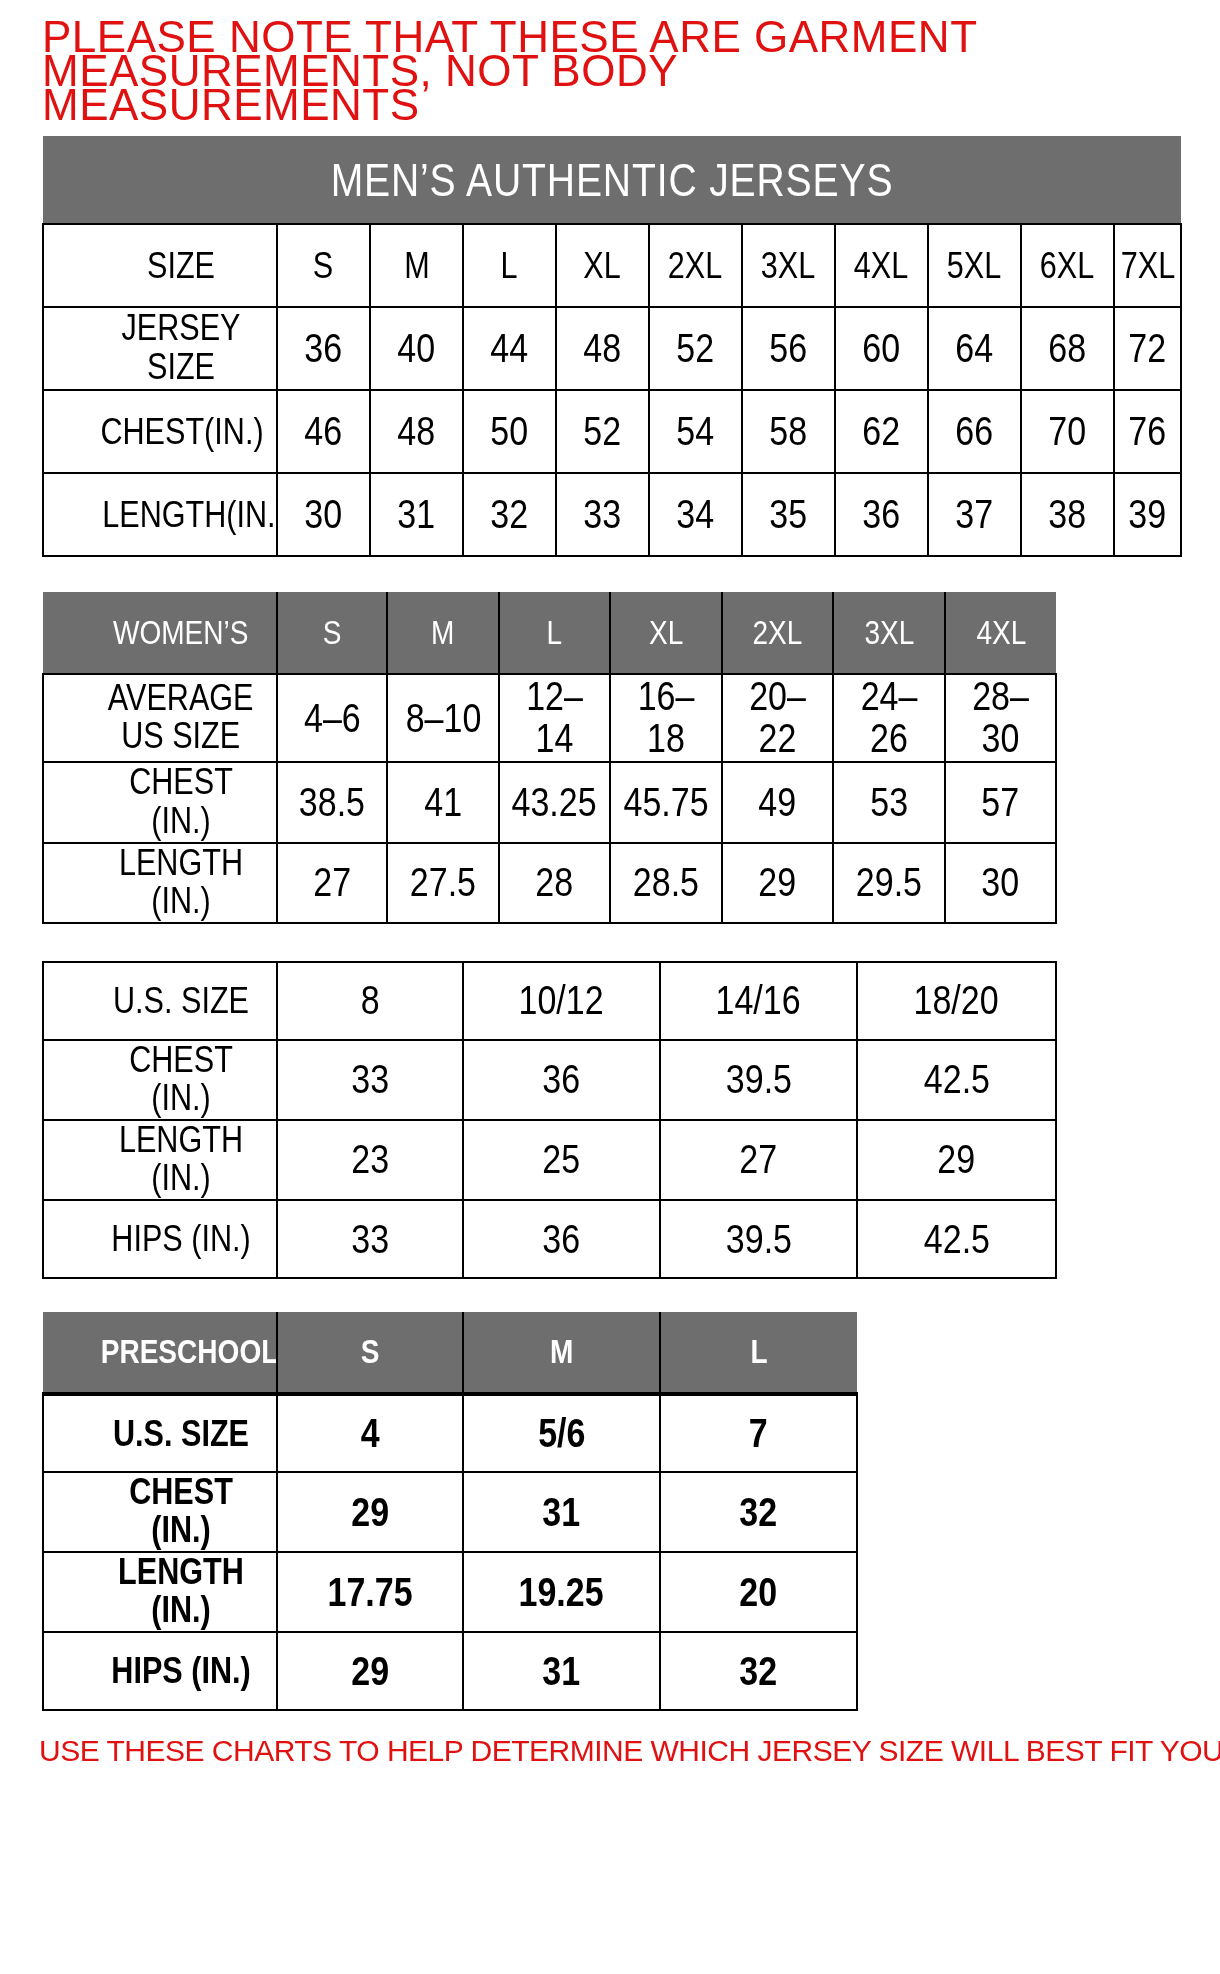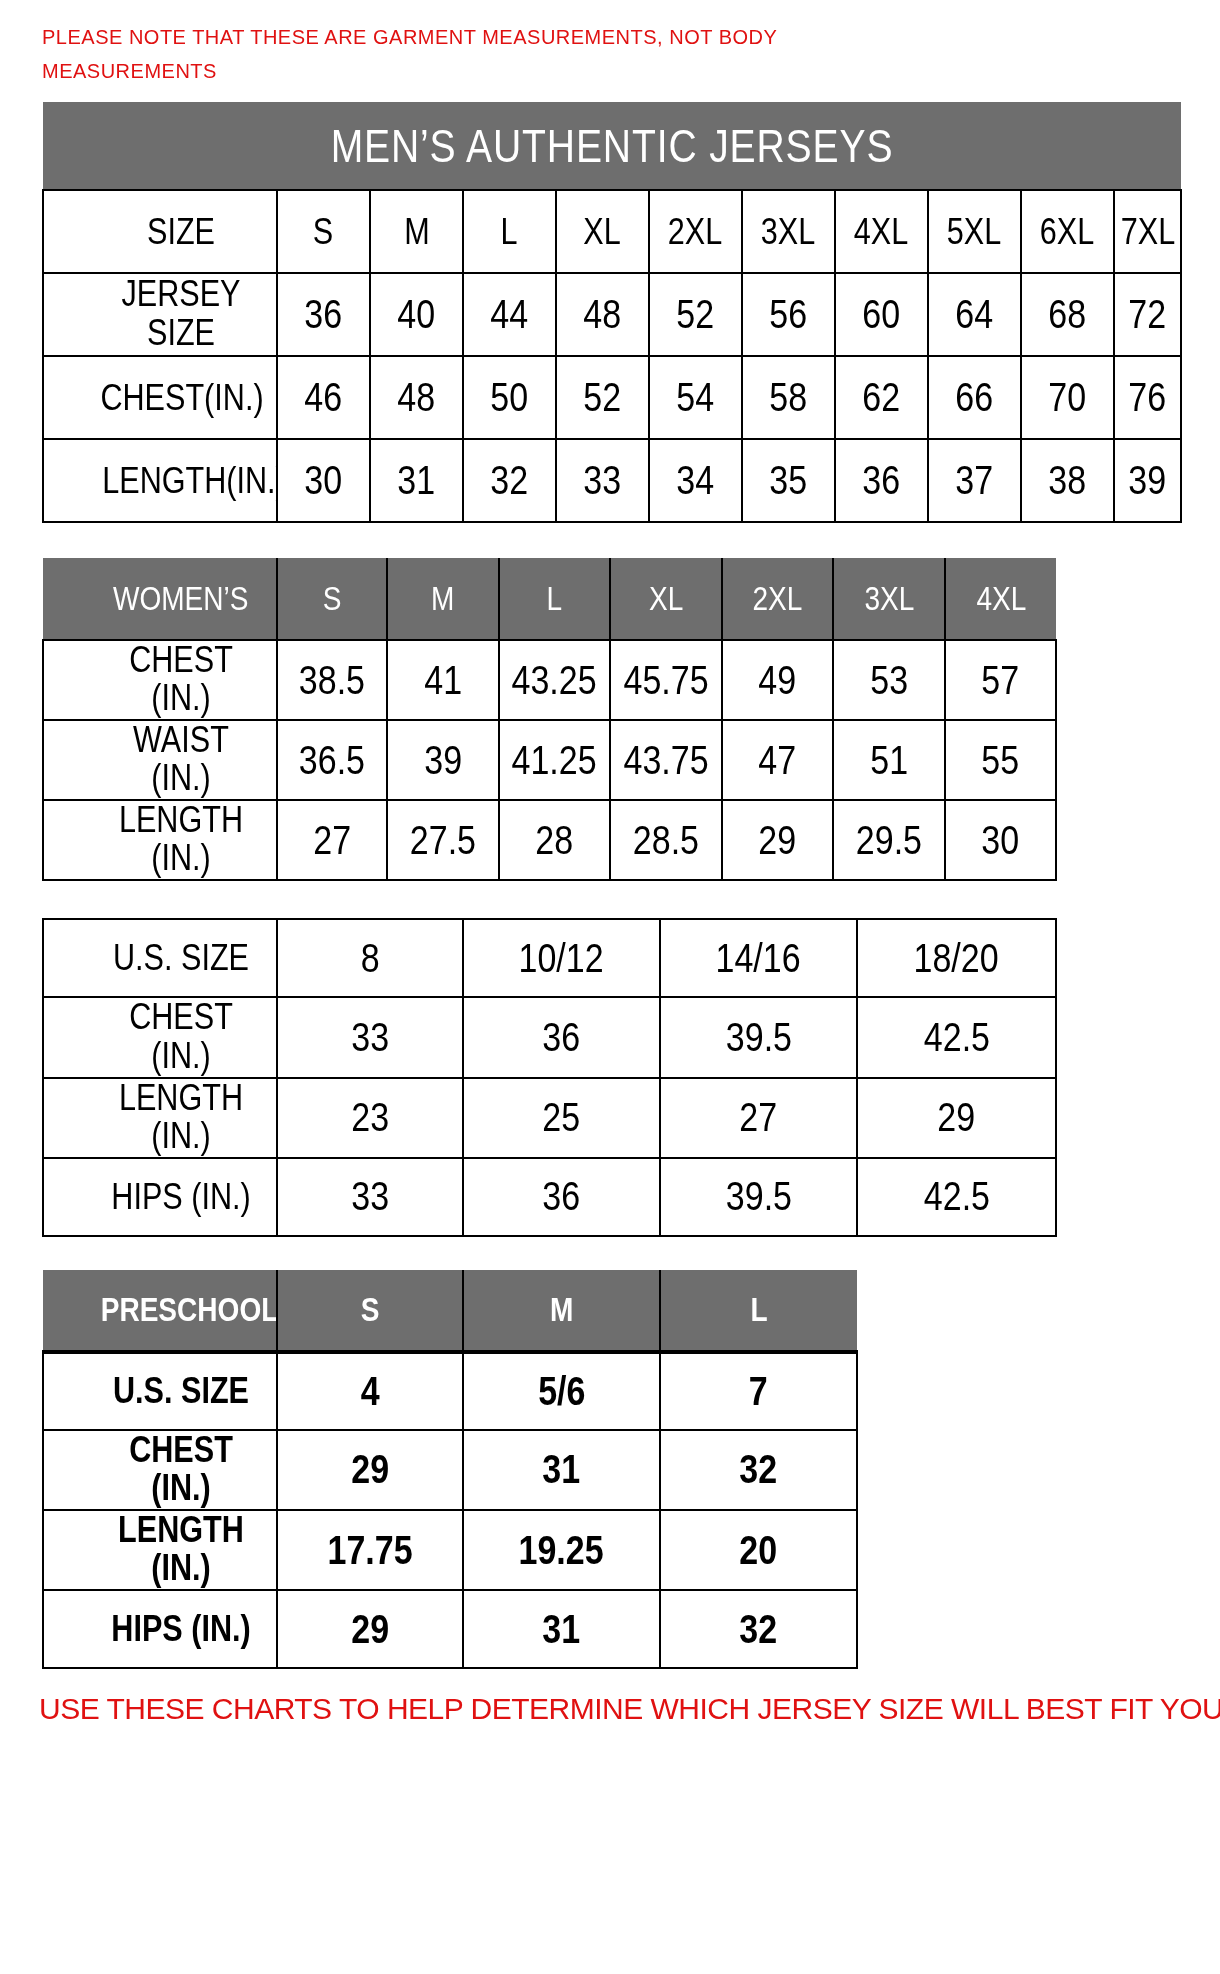--- a/index.html
+++ b/index.html
@@ -16,21 +16,21 @@
     margin-top:22px; font-size:74px; line-height:74px;
     font-weight:bold; white-space:nowrap;
   }
   h1.title .tsq {
     display:inline-block; transform:scaleX(0.68); transform-origin:0 50%;
     -webkit-text-stroke:3px currentColor; letter-spacing:0;
   }
 
   
   p.note {
-    margin-top:20px; font-size:20px; line-height:34px;
+    margin-top:20px; font-size:44px; line-height:34px;
     white-space:pre-line; letter-spacing:0.5px;
     color:var(--red,#e01111);
   }
   p.footer {
     margin-top:22px; font-size:30px; line-height:36px;
     letter-spacing:-0.5px; white-space:nowrap;
     color:var(--red,#e01111); margin-left:-3px;
   }
 
   
@@ -163,40 +163,41 @@
           <td class="label"><span class="sq">WOMEN’S</span></td>
           <td class="hcell"><span class="sq">S</span></td>
           <td class="hcell"><span class="sq">M</span></td>
           <td class="hcell"><span class="sq">L</span></td>
           <td class="hcell"><span class="sq">XL</span></td>
           <td class="hcell"><span class="sq">2XL</span></td>
           <td class="hcell"><span class="sq">3XL</span></td>
           <td class="hcell"><span class="sq">4XL</span></td>
         </tr>
         <tr>
+          <td class="label"><span class="sq">AVERAGE
+US SIZE</span></td>
+          <td class="data"><span class="sq">4–6</span></td>
+          <td class="data"><span class="sq">8–10</span></td>
+          <td class="data"><span class="sq">12–14</span></td>
+          <td class="data"><span class="sq">16–18</span></td>
+          <td class="data"><span class="sq">20–22</span></td>
+          <td class="data"><span class="sq">24–26</span></td>
+          <td class="data"><span class="sq">28–30</span></td>
+        </tr>
+        <tr>
           <td class="label"><span class="sq">CHEST (IN.)</span></td>
           <td class="data"><span class="sq">38.5</span></td>
           <td class="data"><span class="sq">41</span></td>
           <td class="data"><span class="sq">43.25</span></td>
           <td class="data"><span class="sq">45.75</span></td>
           <td class="data"><span class="sq">49</span></td>
           <td class="data"><span class="sq">53</span></td>
           <td class="data"><span class="sq">57</span></td>
         </tr>
         <tr>
-          <td class="label"><span class="sq">WAIST (IN.)</span></td>
-          <td class="data"><span class="sq">36.5</span></td>
-          <td class="data"><span class="sq">39</span></td>
-          <td class="data"><span class="sq">41.25</span></td>
-          <td class="data"><span class="sq">43.75</span></td>
-          <td class="data"><span class="sq">47</span></td>
-          <td class="data"><span class="sq">51</span></td>
-          <td class="data"><span class="sq">55</span></td>
-        </tr>
-        <tr>
           <td class="label"><span class="sq">LENGTH (IN.)</span></td>
           <td class="data"><span class="sq">27</span></td>
           <td class="data"><span class="sq">27.5</span></td>
           <td class="data"><span class="sq">28</span></td>
           <td class="data"><span class="sq">28.5</span></td>
           <td class="data"><span class="sq">29</span></td>
           <td class="data"><span class="sq">29.5</span></td>
           <td class="data"><span class="sq">30</span></td>
         </tr>
       </tbody>

